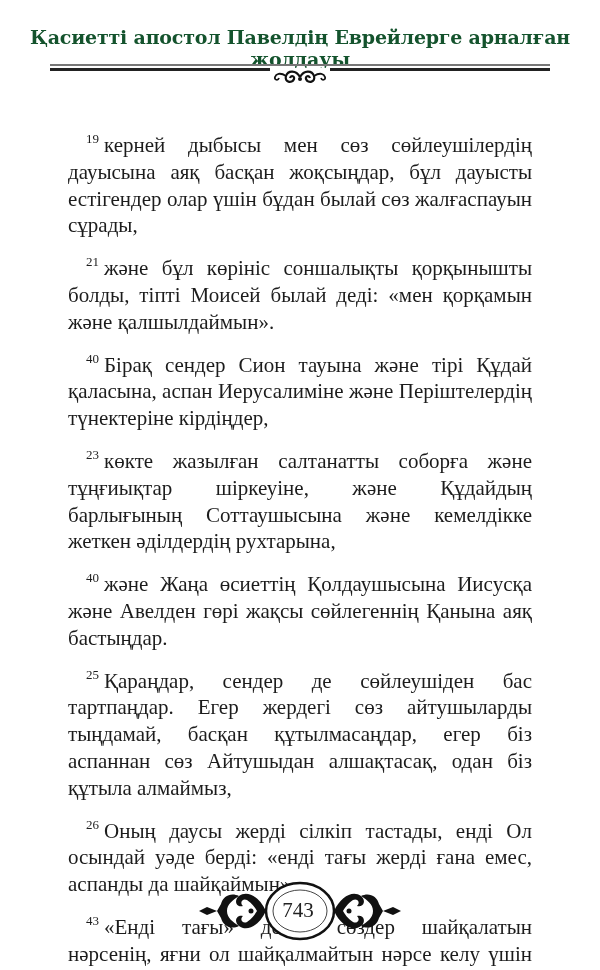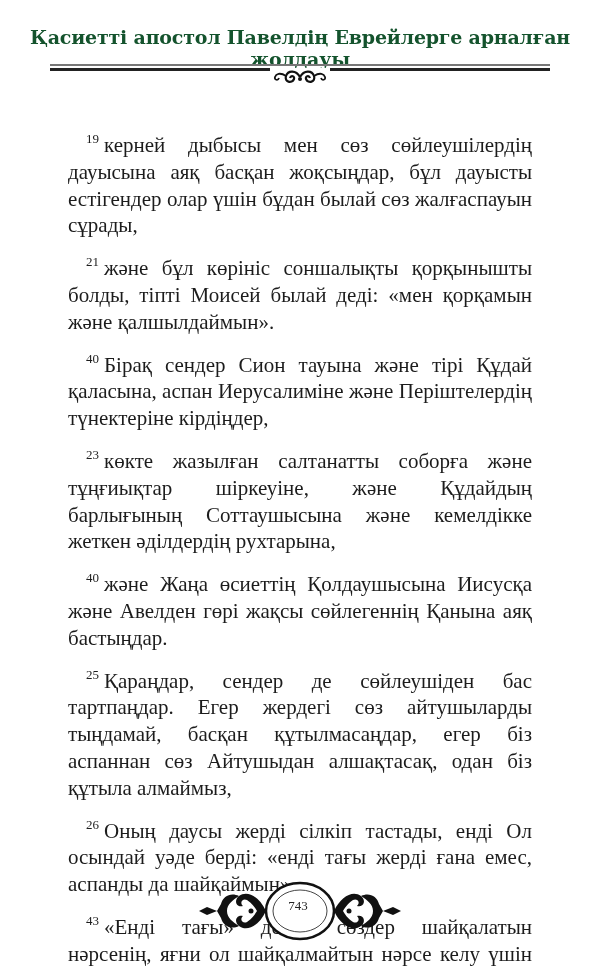--- a/index.html
+++ b/index.html
@@ -16,21 +16,21 @@
   .body-text {
     position: absolute; left: 52px; top: 116px; width: 496px;
     font-family: "Liberation Serif", serif; font-size: 21px; line-height: 26.8px;
     text-align: justify; color: #1c1c1c;
   }
   .verse { margin: 16px; text-indent: 18px; }
   .verse sup { font-size: 13px; line-height: 0; vertical-align: 9px; margin-right: 5px; }
   .footer-ornament { position: absolute; left: 195px; top: 878px; width: 210px; height: 66px; }
   .page-number {
     position: absolute; left: 0; top: 898px; width: 596px; text-align: center;
-    font-family: "Liberation Serif", serif; font-size: 13px; color: #222;
+    font-family: "Liberation Serif", serif; font-size: 21px; color: #222;
   }
 </style>
 </head>
 <body>
 
 <div class="header-title">Қасиетті апостол Павелдің Еврейлерге арналған жолдауы</div>
 
 <div class="rule-wrap">
   <div class="rule-thin"></div>
   <div class="rule-thick"></div>

